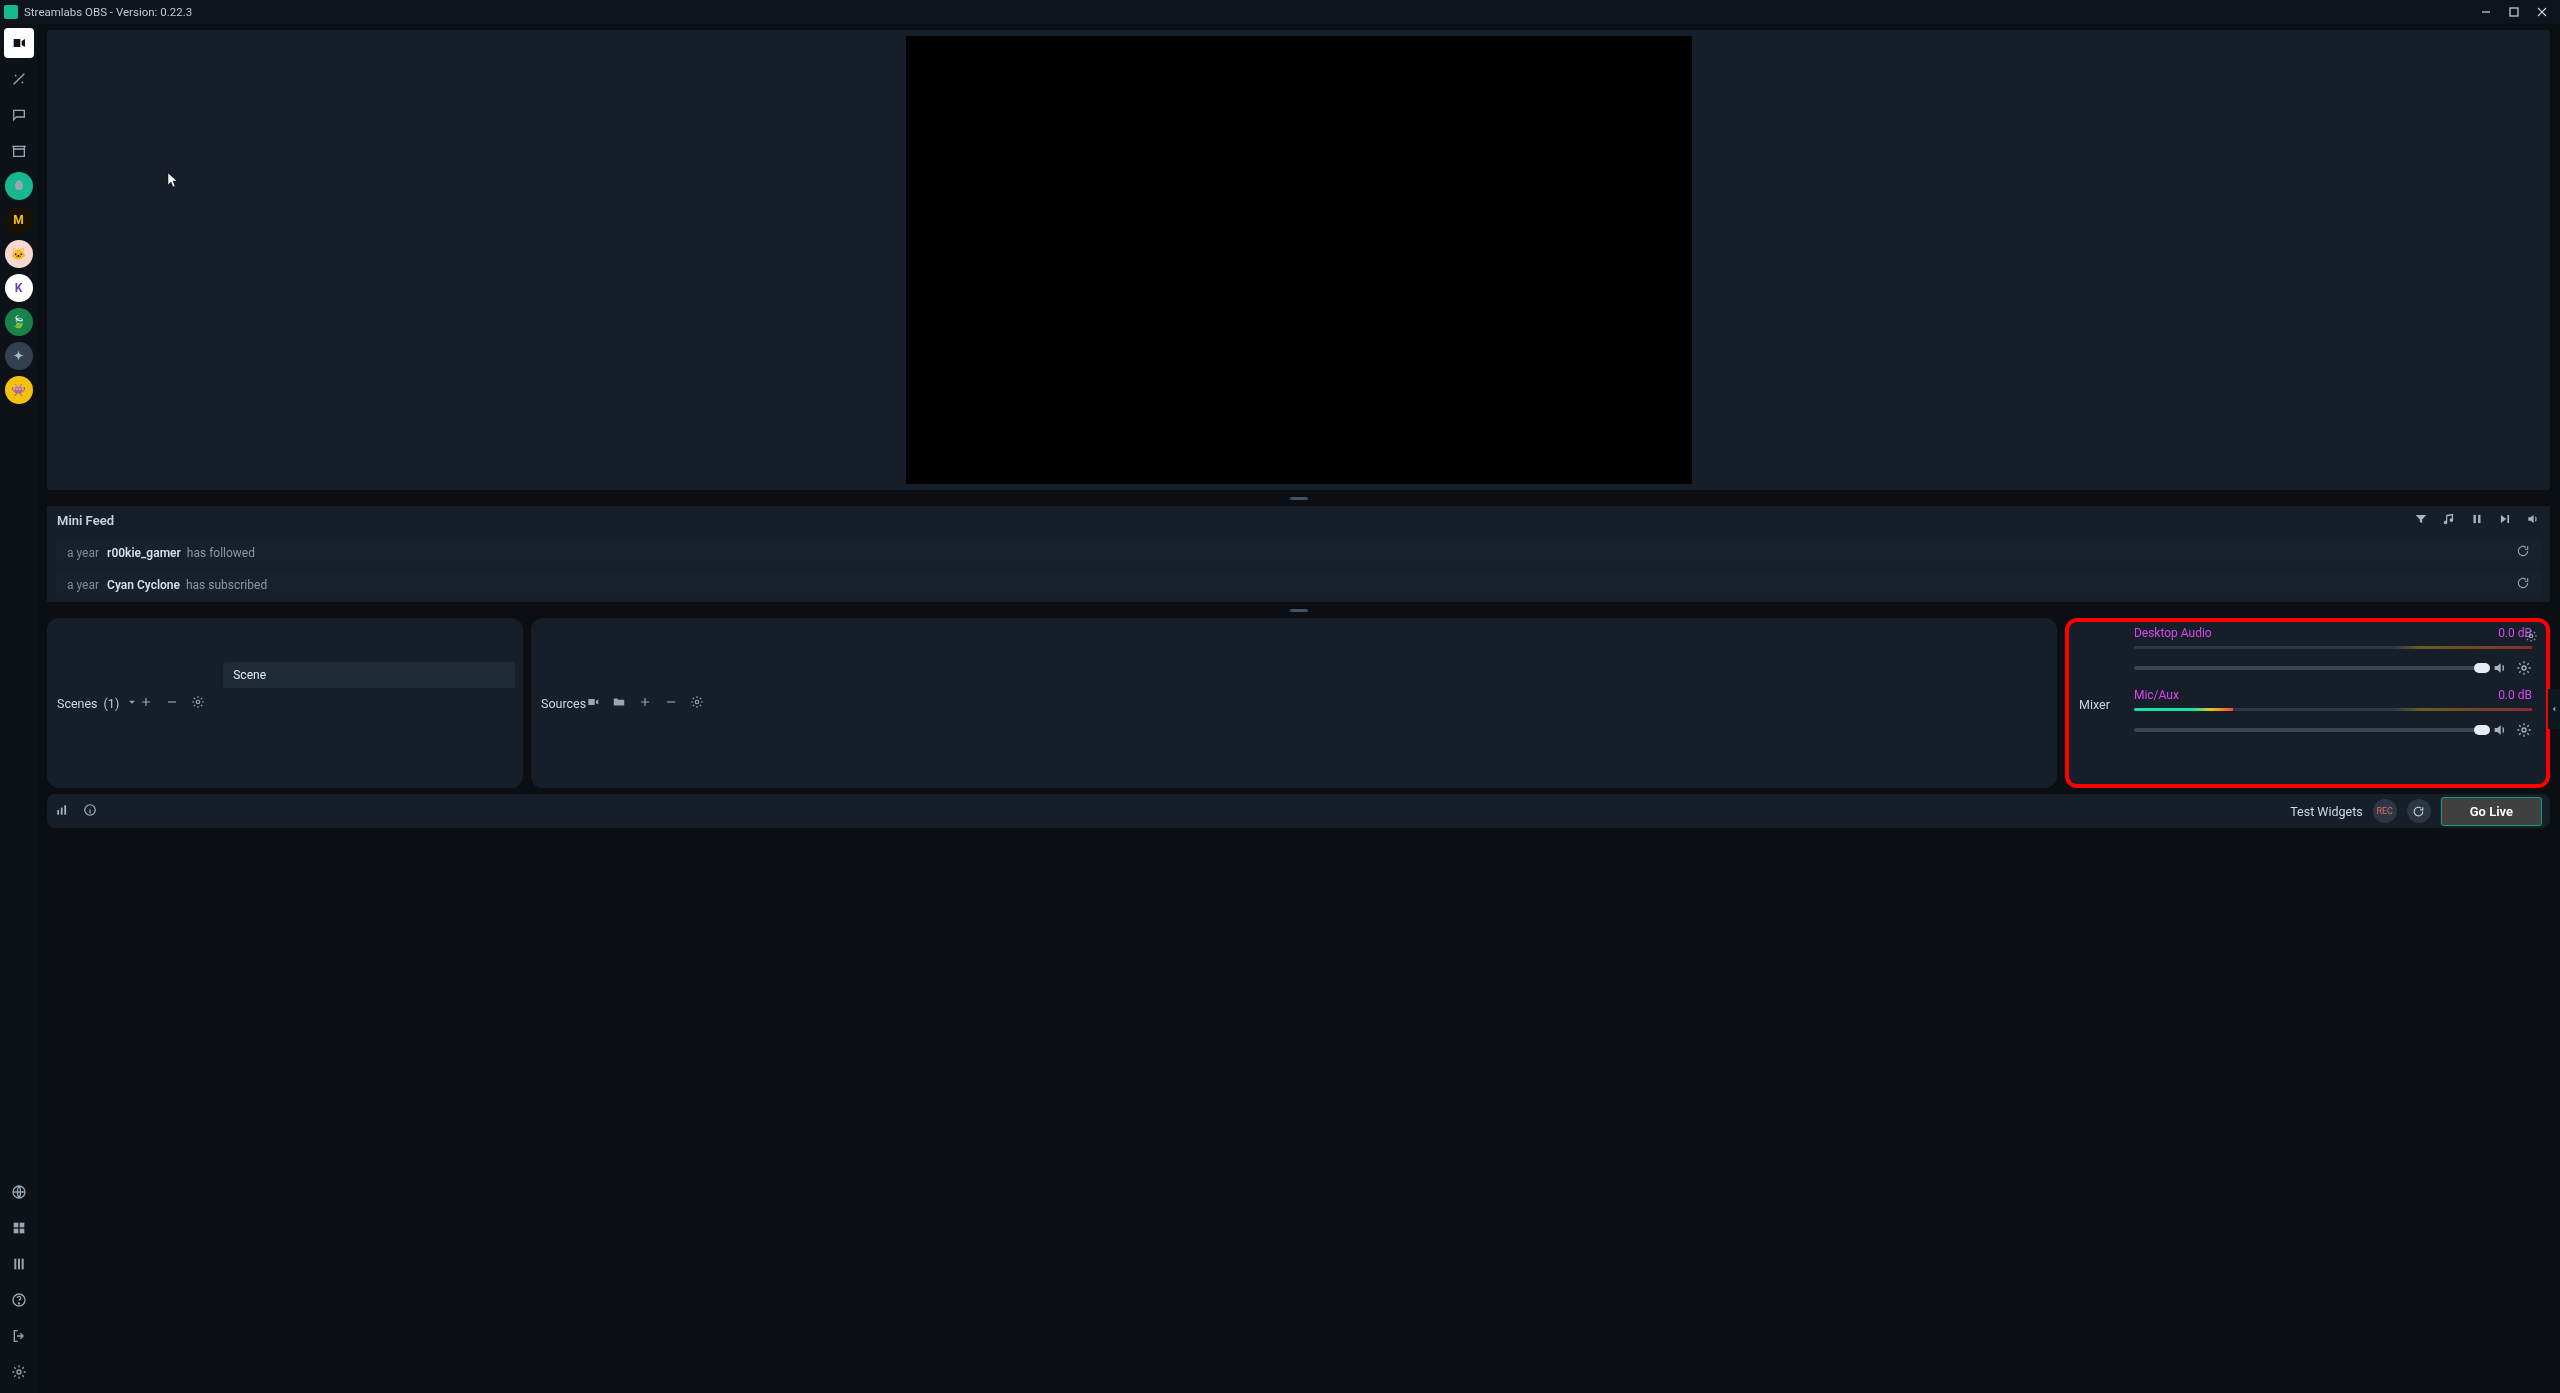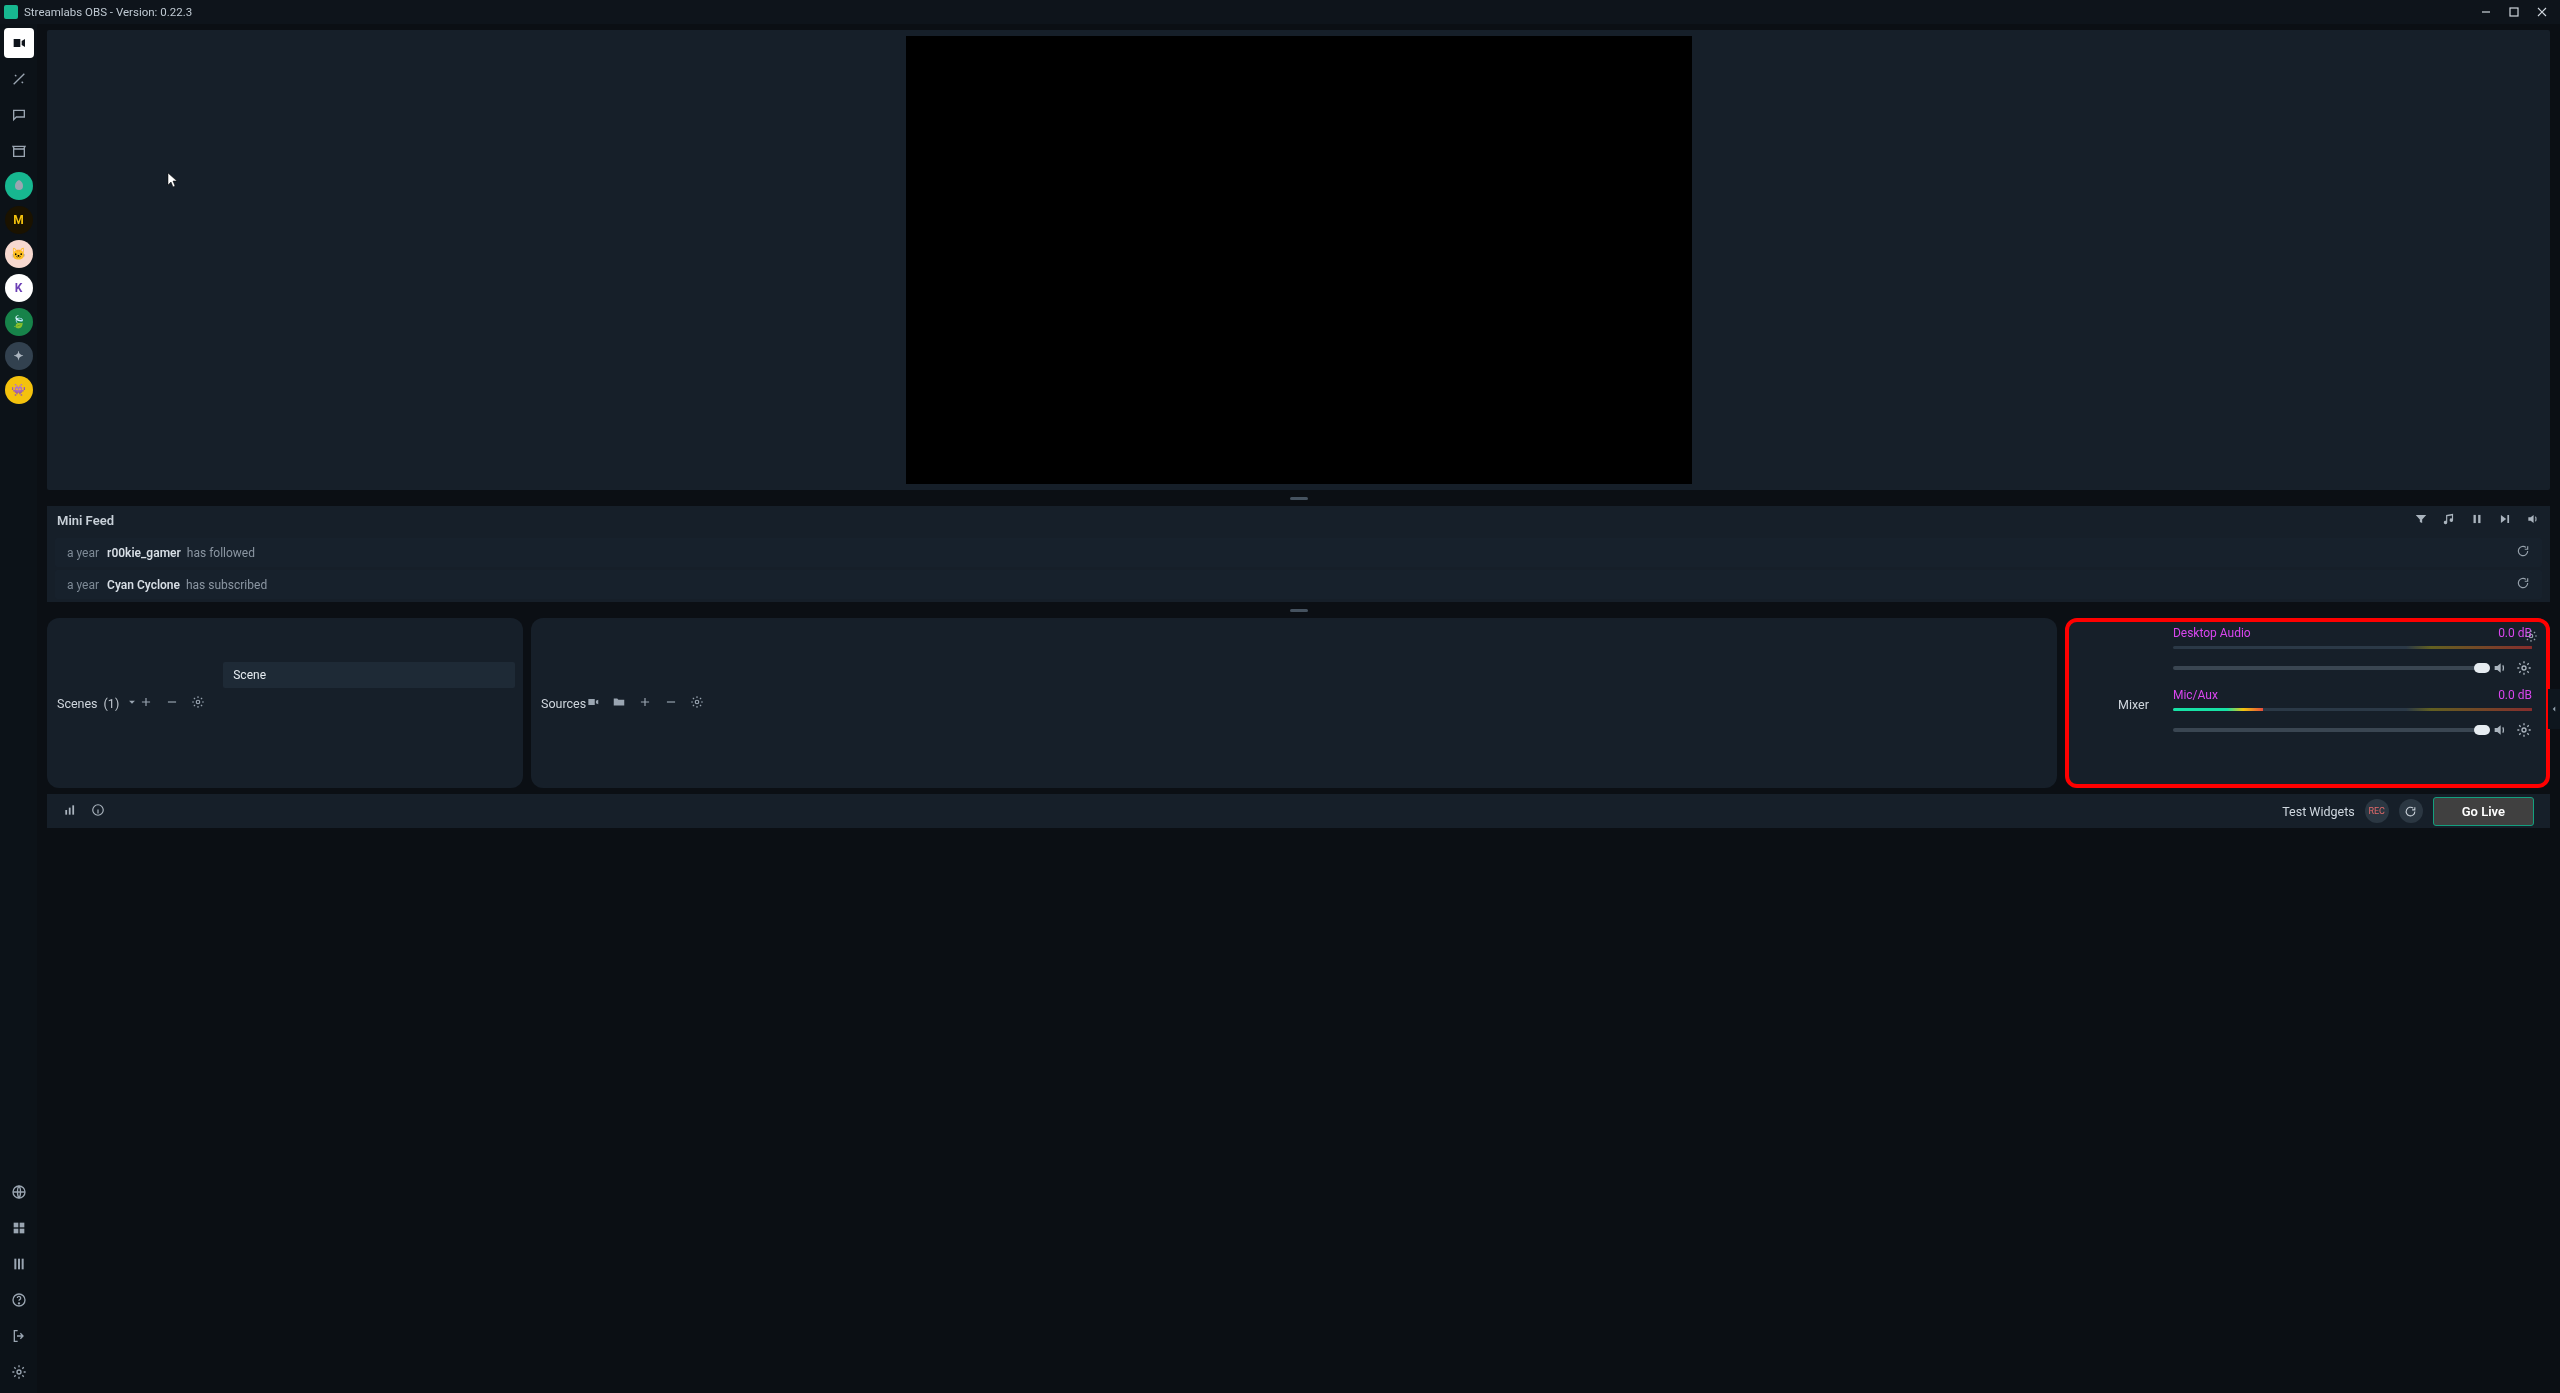--- a/index.html
+++ b/index.html
@@ -65,35 +65,35 @@
 
 .scenes { width: 476px; }
 .scenes .count-badge { opacity:.9; }
 .scenes .dropdown-caret { color:#9aa5b1; }
 .scene-item { background:#1e2a36; color:#e6ecf1; font-size:12px; padding:6px 10px; border-radius:2px; cursor:pointer;margin-top:44px; }
 
 .sources { flex: 1; min-width: 300px; }
 
 .mixer { width: 485px; border: 4px solid #ff0000; position:relative; }
 .mixer .mixer-gear { position:absolute; top:6px; right:8px; color:#9aa5b1; cursor:pointer; }
-.mixer .panel-header { padding-top:8px;margin-left:39px; }
+.mixer .panel-header { padding-top:8px; }
 
 .channel { padding: 4px 6px 8px 6px; }
 .ch-top { display:flex; justify-content:space-between; font-size:12px; color:#d946ef; margin-bottom:6px; }
 .ch-meter { height:3px; background:#2b3947; border-radius:2px; position:relative; overflow:hidden; margin-bottom:2px; }
 .ch-meter .meter-fill { position:absolute; left:0; top:0; bottom:0; background: linear-gradient(90deg,#17e2a6 0%, #17e2a6 60%, #f1c40f 78%, #e74c3c 100%); }
 .ch-scale { height:3px; background:transparent; margin-bottom:6px; position:relative; }
 .ch-scale::before { content:""; position:absolute; right:0; top:-5px; width:35%; height:3px; background: linear-gradient(90deg, rgba(135,122,7,0) 0%, rgba(135,122,7,.6) 20%, rgba(173,40,34,.7) 100%); }
 .ch-slider-row { display:flex; align-items:center; gap:8px; }
 .ch-slider { flex:1; height:4px; background:#3a4652; border-radius:2px; position:relative; cursor:pointer; }
 .ch-slider .thumb { position:absolute; right:0; top:50%; transform:translate(6px,-50%); width:16px; height:10px; background:#e6ecf1; border-radius:5px; }
 .ch-ctl { width:16px; height:16px; color:#aab4be; cursor:pointer; display:flex; align-items:center; justify-content:center; }
 
 
-.statusbar { height: 34px; margin: 0 10px 6px 10px; background:#161f29; display:flex; align-items:center; padding: 0 16px; gap:10px; }
+.statusbar { height: 34px; margin: 0 10px 6px 10px; background:#161f29; display:flex; align-items:center; padding: 0 8px; gap:10px;border-radius:8px; }
 .statusbar .sb-left { display:flex; align-items:center; gap:14px; color:#aab4be; }
 .statusbar .sb-left .ic { cursor:pointer; }
 .statusbar .sb-spacer { flex:1; }
 .statusbar .sb-right { display:flex; align-items:center; gap:10px; }
 .statusbar .sb-link { font-size:12.5px; color:#d0d8e0; cursor:pointer; }
 .statusbar .rec-badge { width:24px; height:24px; border-radius:12px; background:#2b3742; display:flex; align-items:center; justify-content:center; font-size:9px; color:#e36a6a; cursor:pointer; }
 .statusbar .undo-badge { width:24px; height:24px; border-radius:12px; background:#2b3742; display:flex; align-items:center; justify-content:center; color:#c8d0d8; cursor:pointer; }
 .statusbar .go-live { background:#404040; color:#fff; font-size:13px; font-weight:600; padding: 6px 28px; border-radius:3px; cursor:pointer; border: 1px solid #13a07e; }
 
 

